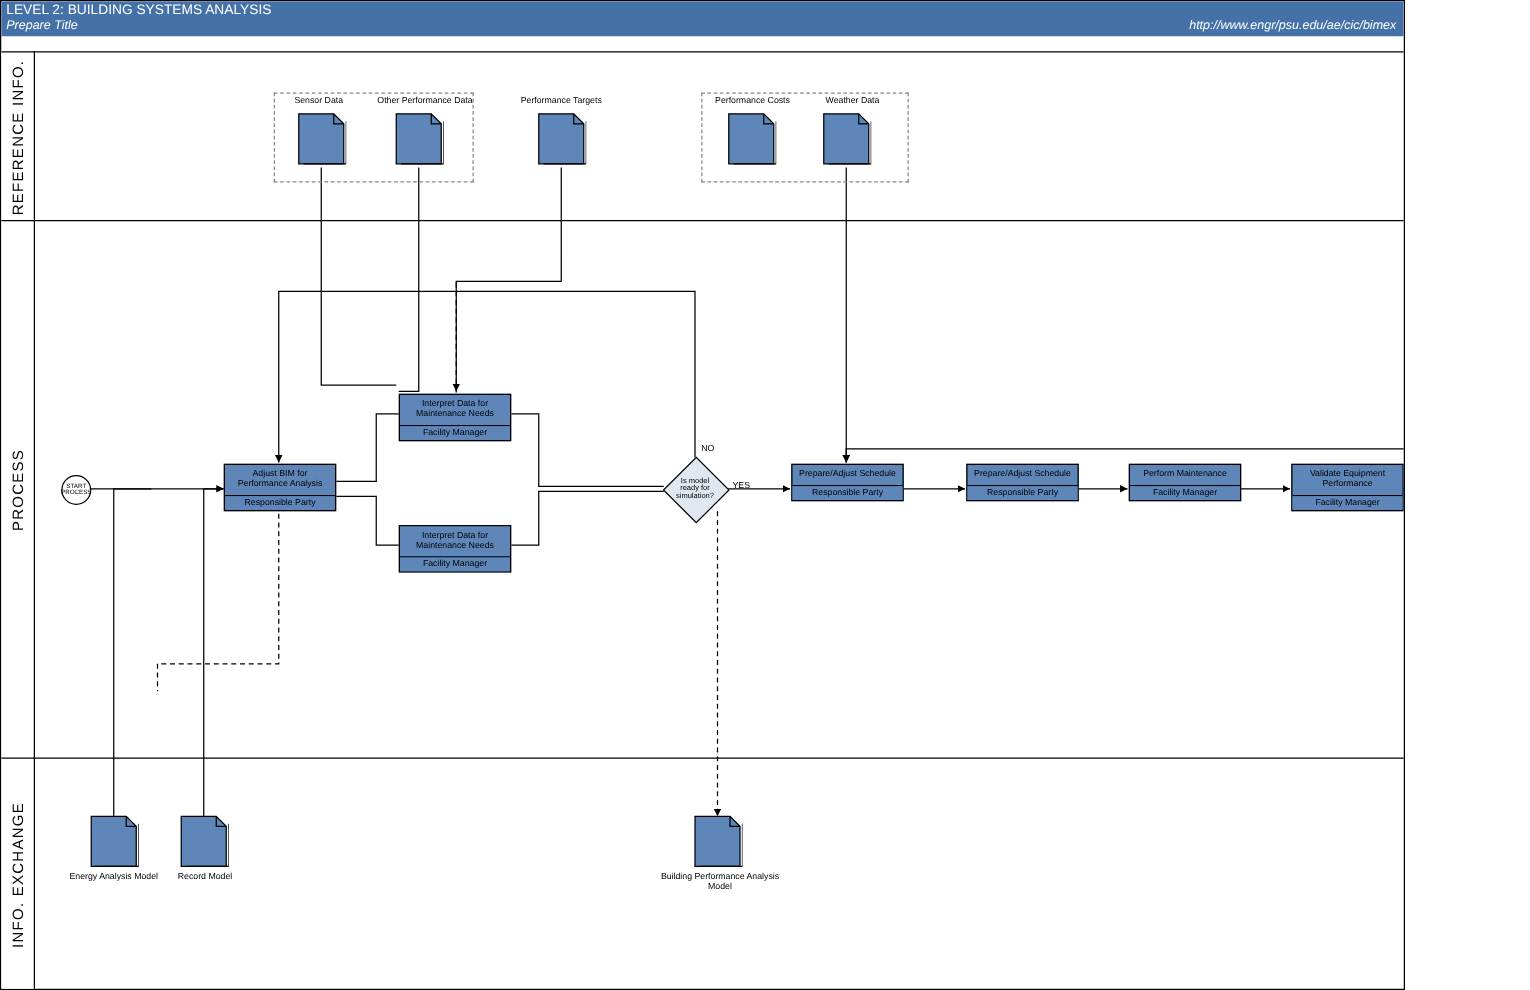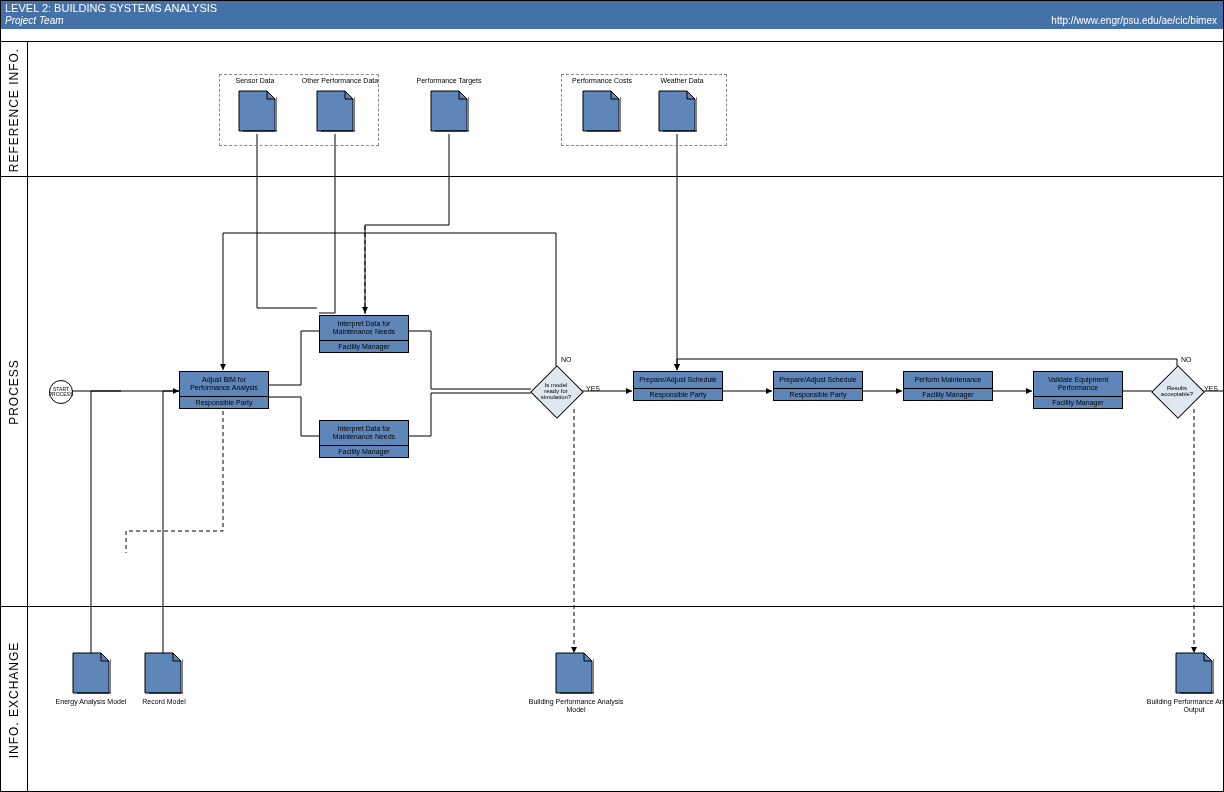--- a/index.html
+++ b/index.html
@@ -1,22 +1,22 @@
 <!DOCTYPE html>
 <html><head>
 <meta charset="utf-8">
 <style>
   html,body{margin:0;padding:0;background:#fff;font-family:Arial,Helvetica,sans-serif;}
-  #frame{position:relative;width:1224px;height:792px;border:1.5px solid #000;box-sizing:border-box;overflow:hidden;}
+  #frame{position:relative;width:1124px;height:792px;border:1.5px solid #000;box-sizing:border-box;overflow:hidden;}
   
   .hdr{position:absolute;left:0;top:0;right:0;height:28px;background:#4472a8;color:#fff;font-size:11px;}
   .hdr .l1{position:absolute;left:4px;top:1px;font-size:11px;}
   .hdr .l2{position:absolute;left:4px;top:14px;font-style:italic;font-size:10px;}
   .hdr .r1{position:absolute;right:6px;top:1px;font-size:10px;}
-  .hdr .r2{position:absolute;right:6px;top:14px;font-size:10px;}
+  .hdr .r2{position:absolute;right:6px;top:14px;font-style:italic;font-size:10px;}
   
   .lanebar{position:absolute;left:0;width:26px;background:#fff;border-right:1.5px solid #000;border-top:1.5px solid #000;}
   .lanebar span{position:absolute;left:50%;top:50%;transform:translate(-50%,-50%) rotate(-90deg);white-space:nowrap;font-size:12px;letter-spacing:1px;}
   .lane-body{position:absolute;left:26px;right:0;border-top:1.5px solid #000;}
   
   .dashbox{position:absolute;border:1.5px dashed #888;}
   
   .doclabel{position:absolute;font-size:7px;text-align:center;line-height:1.1;}
   .doc{position:absolute;width:40px;height:44px;}
   .doc svg{width:100%;height:100%;}
@@ -34,21 +34,21 @@
   .iolabel{position:absolute;font-size:7px;text-align:center;line-height:1.1;}
   svg.wires{position:absolute;left:0;top:0;pointer-events:none;}
 </style>
 </head>
 <body>
 
 <div id="frame">
 
   <div class="hdr">
     <div class="l1">LEVEL 2: BUILDING SYSTEMS ANALYSIS</div>
-    <div class="l2">Project Team</div>
+    <div class="l2">Prepare Title</div>
     <div class="r2">http://www.engr/psu.edu/ae/cic/bimex</div>
   </div>
 
   <div class="lanebar" style="top:40px;height:135px;">
     <span>REFERENCE INFO.</span>
   </div>
   <div class="lane-body" style="top:40px;height:135px;"></div>
 
   <div class="lanebar" style="top:175px;height:430px;">
     <span>PROCESS</span>

